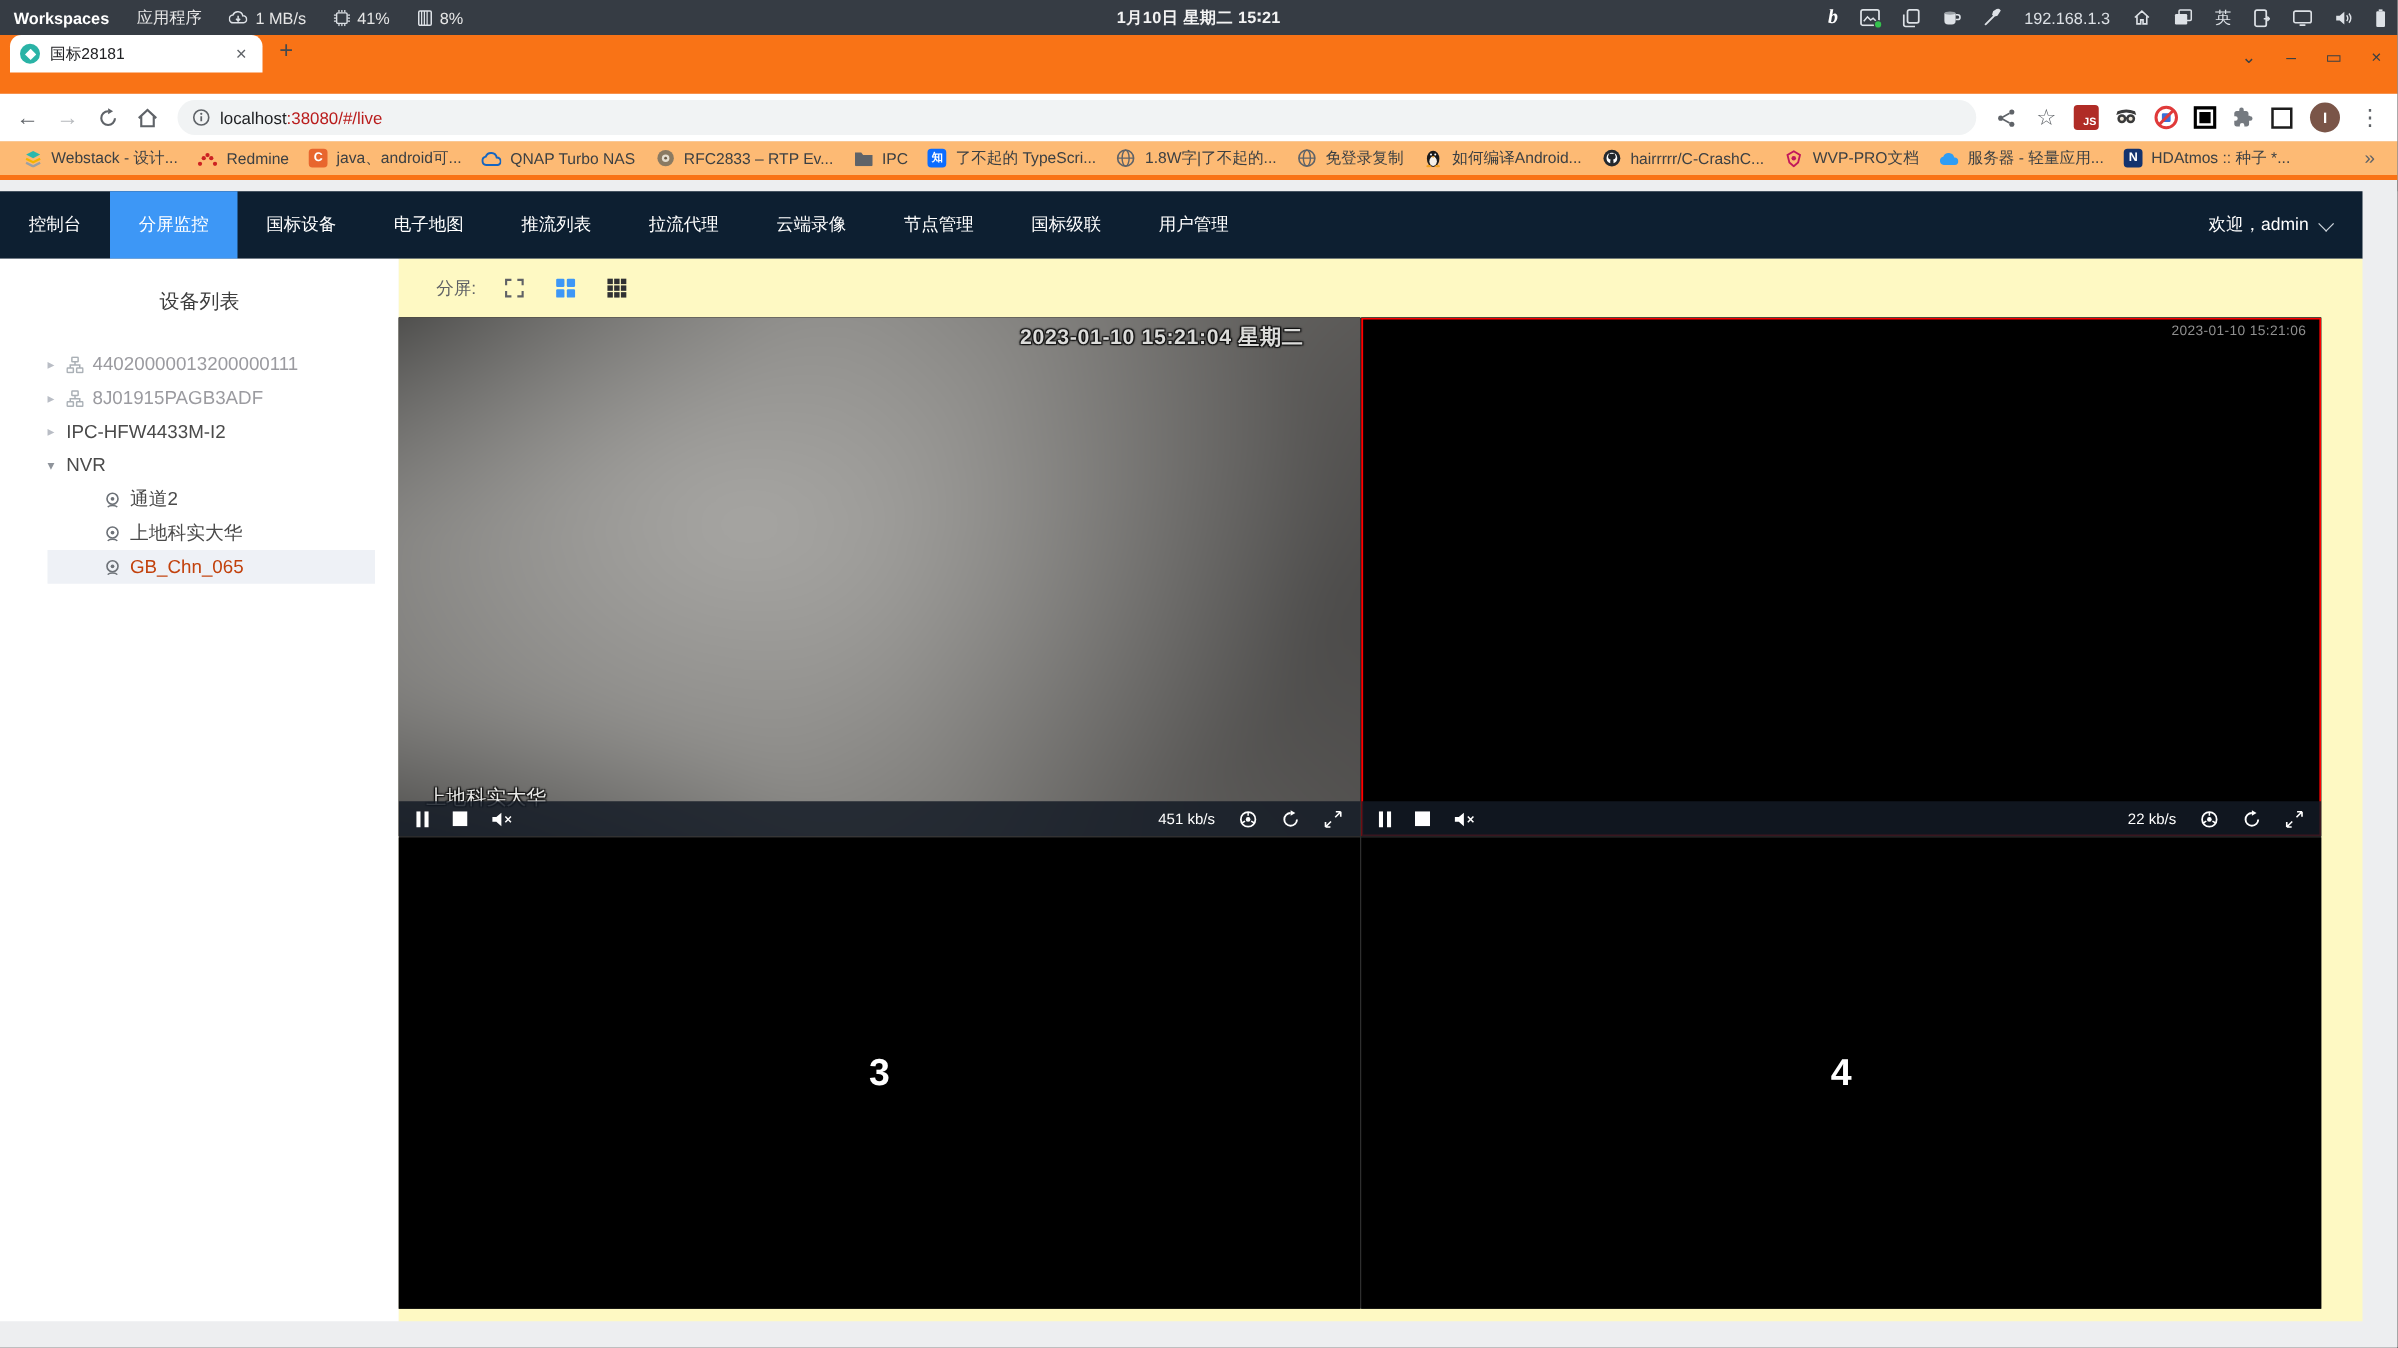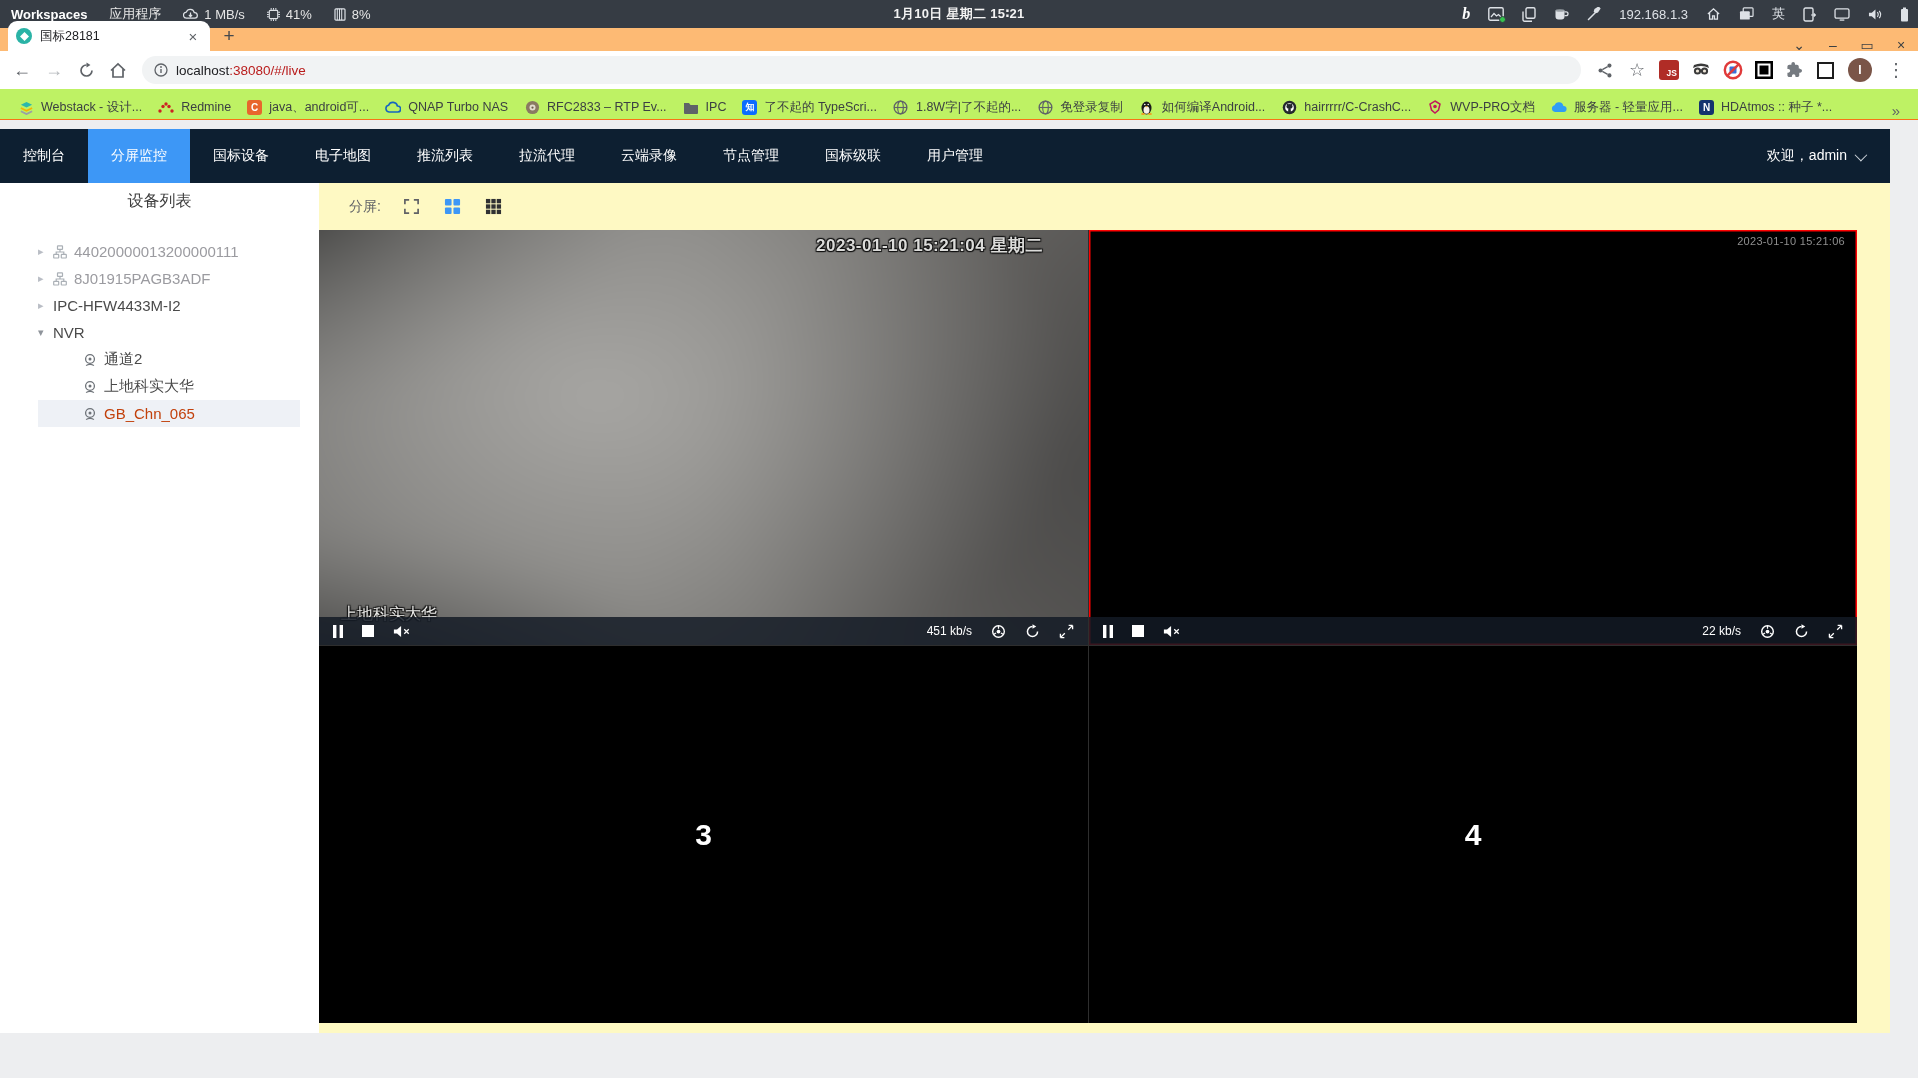--- a/index.html
+++ b/index.html
@@ -10,58 +10,58 @@
 .sysbar{height:28px;background:#363c44;color:#e6e6e6;display:flex;align-items:center;font-size:13px;position:relative}
 .sys-item{padding:0 11px;height:28px;display:flex;align-items:center;gap:6px;white-space:nowrap}
 .sys-item.ws{font-weight:bold;color:#fff}
 .sys-center{position:absolute;left:50%;transform:translateX(-50%);font-weight:bold;color:#f3f3f3;letter-spacing:.3px}
 .sys-right{margin-left:auto;display:flex;align-items:center}
 .tray{padding:0 9px;height:28px;display:flex;align-items:center;color:#dde1e6;gap:4px;white-space:nowrap}
 .bingb{font-weight:bold;font-style:italic;font-size:16px;font-family:"Liberation Serif",serif;color:#fff}
 .shot-wrap{position:relative}
 .shot-dot{position:absolute;right:-2px;bottom:-2px;width:7px;height:7px;border-radius:50%;background:#35c24d;border:1px solid #363c44}
 
-.tabstrip{height:23px;background:#fdba74;display:flex;align-items:flex-end;position:relative}
+.tabstrip{height:47px;background:#f97316;display:flex;align-items:flex-start;position:relative}
 .tab{width:202px;height:30px;background:#fff;border-radius:9px 9px 0 0;margin-left:8px;display:flex;align-items:center;padding:0 8px;gap:8px;font-size:12.5px;color:#202124}
 .tab-title{flex:1;overflow:hidden;white-space:nowrap}
 .tab-close{color:#5f6368;font-size:15px;width:18px;height:18px;display:flex;align-items:center;justify-content:center;border-radius:50%}
 .favicon{width:16px;height:16px;border-radius:50%;background:#2ab3a6;display:flex;align-items:center;justify-content:center}
 .newtab{width:26px;height:26px;margin:0 0 2px 6px;display:flex;align-items:center;justify-content:center;font-size:19px;color:#45494d;border-radius:50%}
 .wincontrols{position:absolute;right:8px;top:0;height:34px;display:flex;align-items:center;gap:16px;color:#3c4043;font-size:14px}
 .wincontrols span{display:flex;align-items:center;justify-content:center;width:18px;height:18px}
 
 .btoolbar{height:38px;background:#fff;display:flex;align-items:center;padding:0 8px;gap:4px}
 .nav-ic{width:28px;height:28px;display:flex;align-items:center;justify-content:center;color:#5f6368;font-size:18px;border-radius:50%;flex:none}
 .nav-ic.disabled{color:#b6b9bd}
 .urlbar{flex:1;height:28px;background:#f1f3f4;border-radius:14px;margin:0 6px;display:flex;align-items:center;padding:0 12px;gap:8px;font-size:13.5px;min-width:0}
 .url-host{color:#202124}
 .url-rest{color:#b91c1c}
 .ext{width:20px;height:20px;flex:none;display:flex;align-items:center;justify-content:center;margin:0 4px}
 .ext-js{background:#b02c26;color:#fff;border-radius:3px;font-size:8.5px;font-weight:bold;align-items:flex-end;justify-content:flex-end;padding:2px}
 .ext-dark{background:#000;box-shadow:inset 0 0 0 2.5px #000,inset 0 0 0 4.5px #fff;width:18px;height:18px}
 .ext-sq{width:17px;height:17px;background:#fff;border:2.5px solid #1d1d1d}
 .avatar{width:24px;height:24px;border-radius:50%;background:#7a5548;color:#fff;font-size:12px;font-weight:bold;display:flex;align-items:center;justify-content:center;margin:0 6px;flex:none}
 
-.bmbar{height:31px;background:#bef264;display:flex;align-items:flex-end;padding:0 10px;border-bottom:1px solid #f97316;overflow:hidden}
+.bmbar{height:31px;background:#fdba74;display:flex;align-items:center;padding:0 10px;border-bottom:4px solid #f97316;overflow:hidden}
 .bm{display:flex;align-items:center;gap:7px;padding:0 8px;height:24px;font-size:12.5px;color:#3c4043;white-space:nowrap;border-radius:4px;flex:none}
 .bmic{width:16px;height:16px;display:flex;align-items:center;justify-content:center;flex:none}
 .badge16{width:15px;height:15px;border-radius:3px;color:#fff;font-size:10px;font-weight:bold;display:flex;align-items:center;justify-content:center}
 .bm-overflow{margin-left:auto;color:#5f6368;font-size:15px;padding:0 8px}
 
 .page{height:947px;background:#edeef0;position:relative}
 
 .appnav{margin:9px 28px 0 0;height:54px;background:#0d1f31;display:flex;align-items:stretch}
 .nav-tab{padding:0 23px;display:flex;align-items:center;color:#fff;font-size:14px;white-space:nowrap}
 .nav-tab.active{background:#3d97f6}
 .nav-welcome{margin-left:auto;display:flex;align-items:center;gap:8px;color:#fff;font-size:14px;padding-right:26px}
 .chev{width:9px;height:9px;border-right:1.5px solid #cfd6dd;border-bottom:1.5px solid #cfd6dd;transform:rotate(45deg) translateY(-2px)}
 
 .content{display:flex;height:850px;margin-right:28px}
 .sidebar{width:319px;background:#fff;flex:none}
-.sb-title{text-align:center;padding-top:8px;font-size:16px;color:#3d3d3d}
+.sb-title{text-align:center;padding-top:24px;font-size:16px;color:#3d3d3d}
 .tree{margin:26px 19px 0 38px;font-size:15px}
 .trow{height:27px;display:flex;align-items:center;color:#4a4a4a;cursor:default}
 .trow.muted{color:#9b9ba0}
 .trow .arr{width:15px;color:#b9bdc5;font-size:11px;flex:none}
 .trow .arr.down{color:#8f949b}
 .tico{margin-right:7px;flex:none;color:#aab0b6}
 .tico.cam{color:#6d7278}
 .trow.child{padding-left:45px}
 .trow.selected{background:#eef1f6;color:#c2410c}
 

